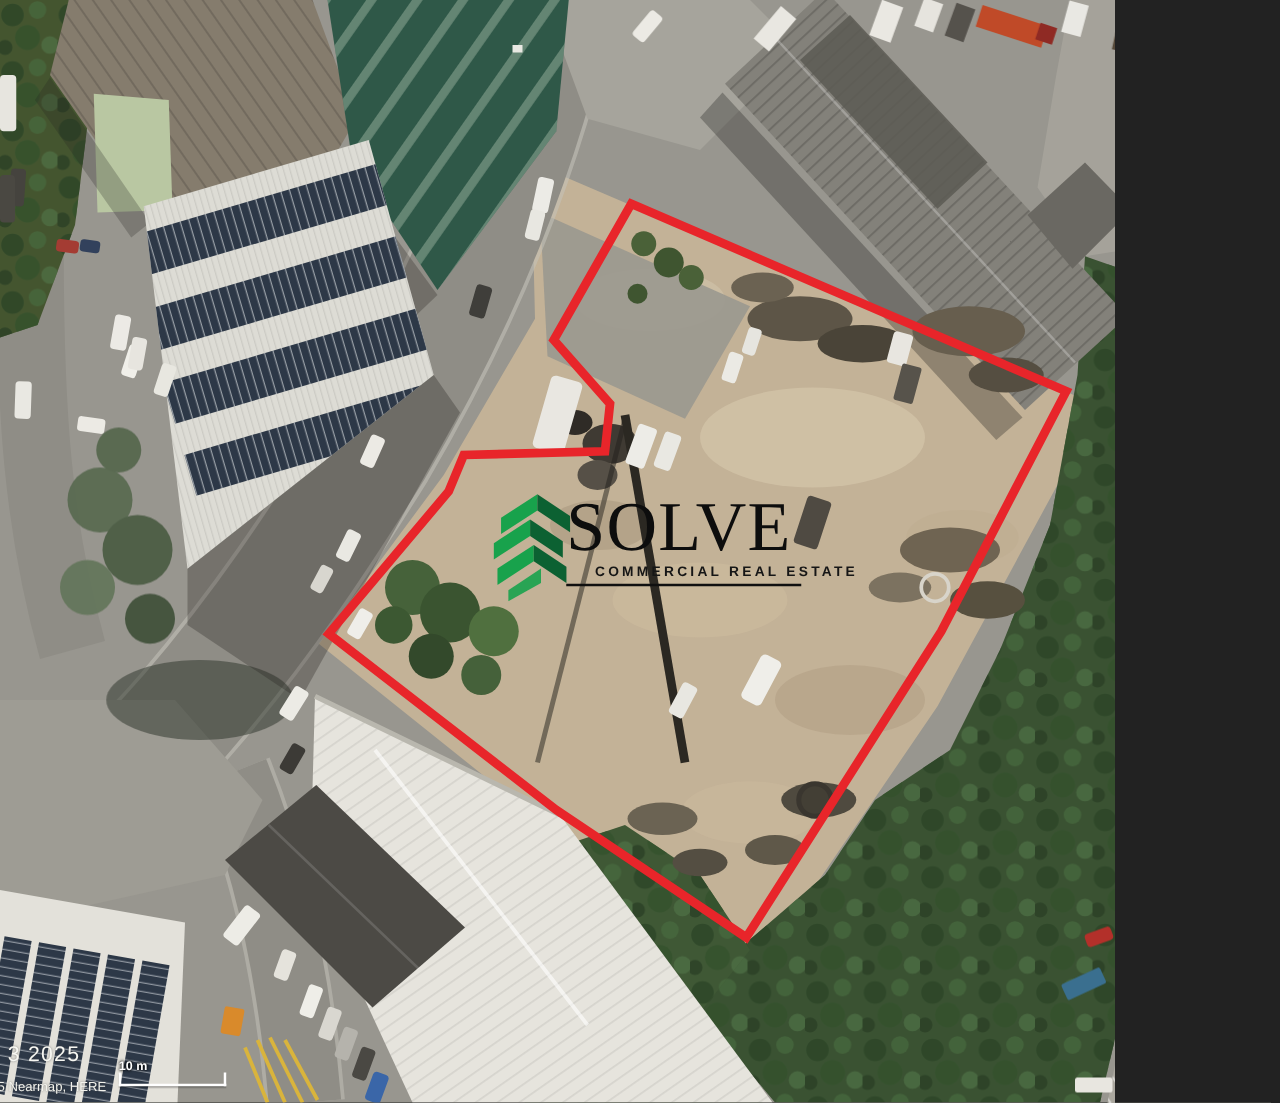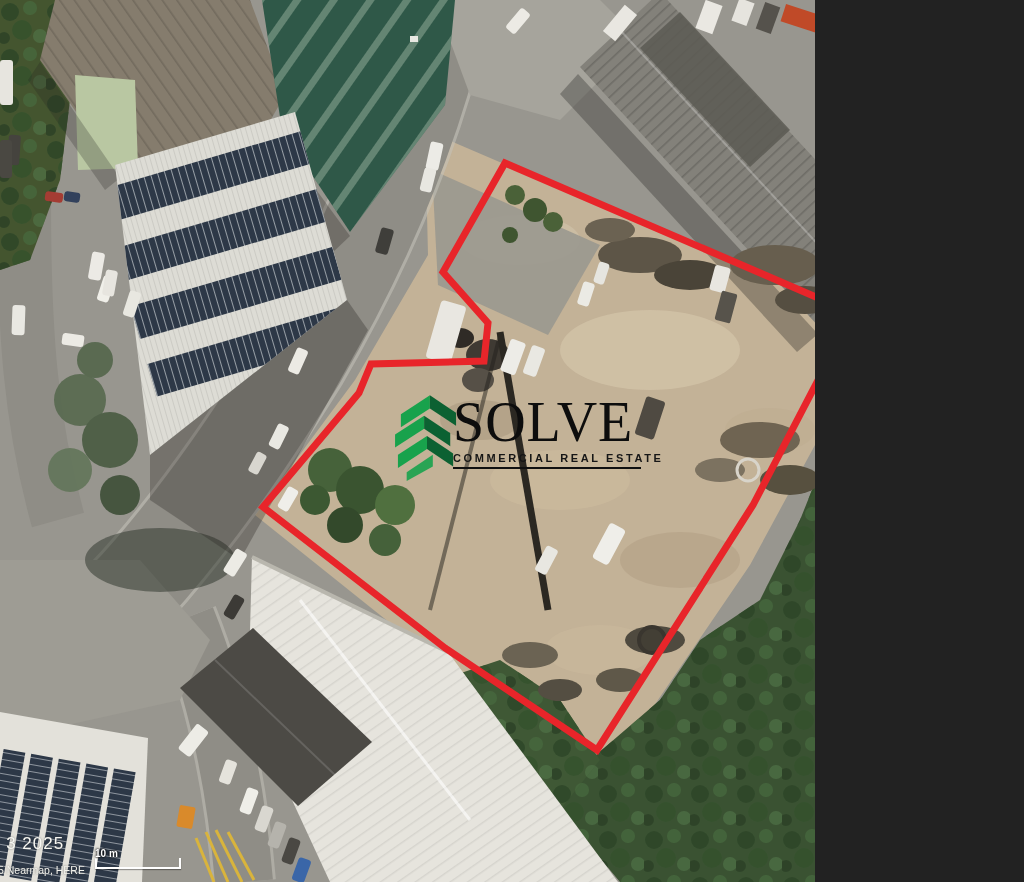--- a/index.html
+++ b/index.html
@@ -1,26 +1,26 @@
 <!DOCTYPE html>
 <html><head>
 <meta charset="utf-8">
 <style>
   html,body{margin:0;padding:0;background:#222;}
-  #stage{position:relative;width:815px;height:882px;overflow:hidden;
+  #stage{position:relative;width:892px;height:882px;overflow:hidden;
          font-family:"Liberation Sans",sans-serif;background:#98968f;}
   #scene{position:absolute;left:0;top:0;}
   
   .logo{position:absolute;left:383px;top:391px;width:270px;display:flex;align-items:flex-start;}
   .logo-icon{width:88px;height:90px;flex:0 0 auto;}
   .logo-text{margin-left:-18px;margin-top:6px;}
   .brand{font-family:"Liberation Serif",serif;font-size:56px;line-height:50px;
          letter-spacing:1px;color:#0d0d0d;font-weight:normal;}
   .tagline{font-size:11px;font-weight:bold;letter-spacing:2.6px;color:#161616;
-           margin-top:5px;white-space:nowrap;}
+           margin-top:5px;white-space:nowrap;margin-left:23px;}
   .tagline-rule{width:188px;border-bottom:2.5px solid #101010;margin-top:3px;}
   
   .attr-date{position:absolute;left:-10px;top:834px;font-size:17px;color:#f7f7f2;
              letter-spacing:1px;text-shadow:0 0 2px rgba(60,60,60,.6);white-space:nowrap;}
   .attr-credit{position:absolute;left:-2px;top:864px;font-size:10.5px;color:#f2f2ec;
              text-shadow:0 0 2px rgba(60,60,60,.6);white-space:nowrap;}
   .scalebar{position:absolute;left:95px;top:848px;width:86px;text-align:left;}
   .scalebar .label{font-size:10px;font-weight:bold;color:#fff;
              text-shadow:0 0 2px #000,0 0 3px #000;margin-bottom:-1px;}
   .scalebar .bar{height:9px;border-left:2.5px solid #fff;border-right:2.5px solid #fff;

